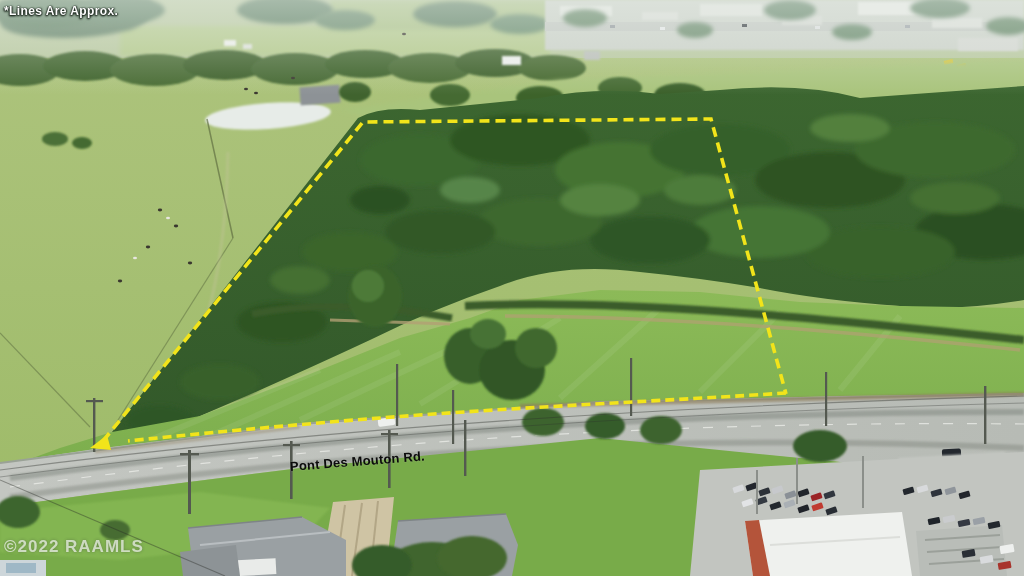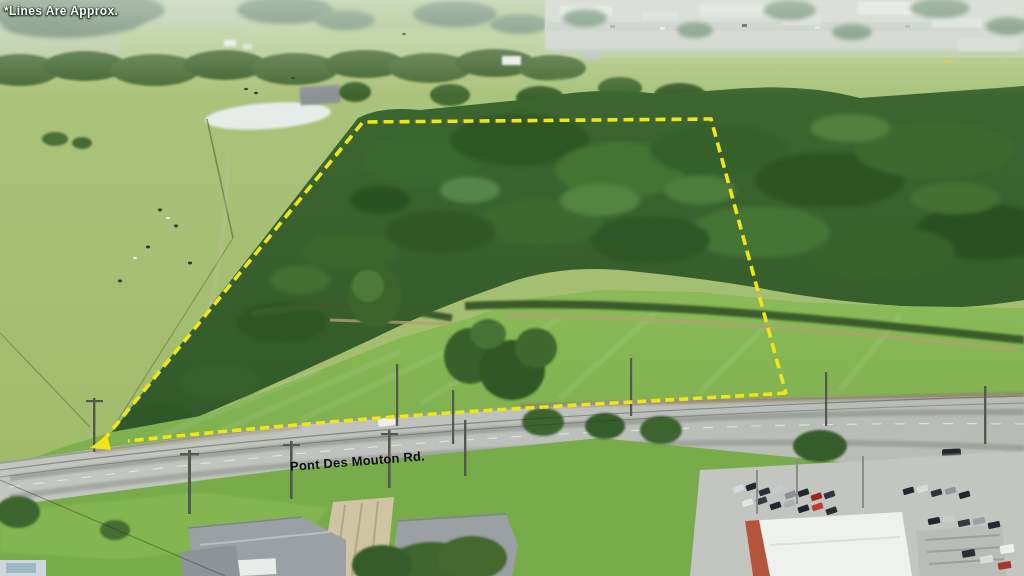--- a/index.html
+++ b/index.html
@@ -342,14 +342,15 @@
 
   <g>
     <path d="M103,441 L363,122 L711,119 L786,394" fill="none" stroke="#f2e41a" stroke-width="3.6" stroke-dasharray="10 6"></path>
     <path d="M786,393 C680,400 520,407 380,418 C290,425 185,435 128,441" fill="none" stroke="#f2e41a" stroke-width="3.6" stroke-dasharray="9 5"></path>
     <polygon points="90,448 107,435 111,450" fill="#f2e41a"></polygon>
   </g>
 </svg>
 
 <div class="overlay-label disclaimer">*Lines Are Approx.</div>
 <div class="overlay-label road-label">Pont Des Mouton Rd.</div>
+<div class="overlay-label watermark">©2022 RAAMLS</div>
 
 </div>
 
 </body></html>

